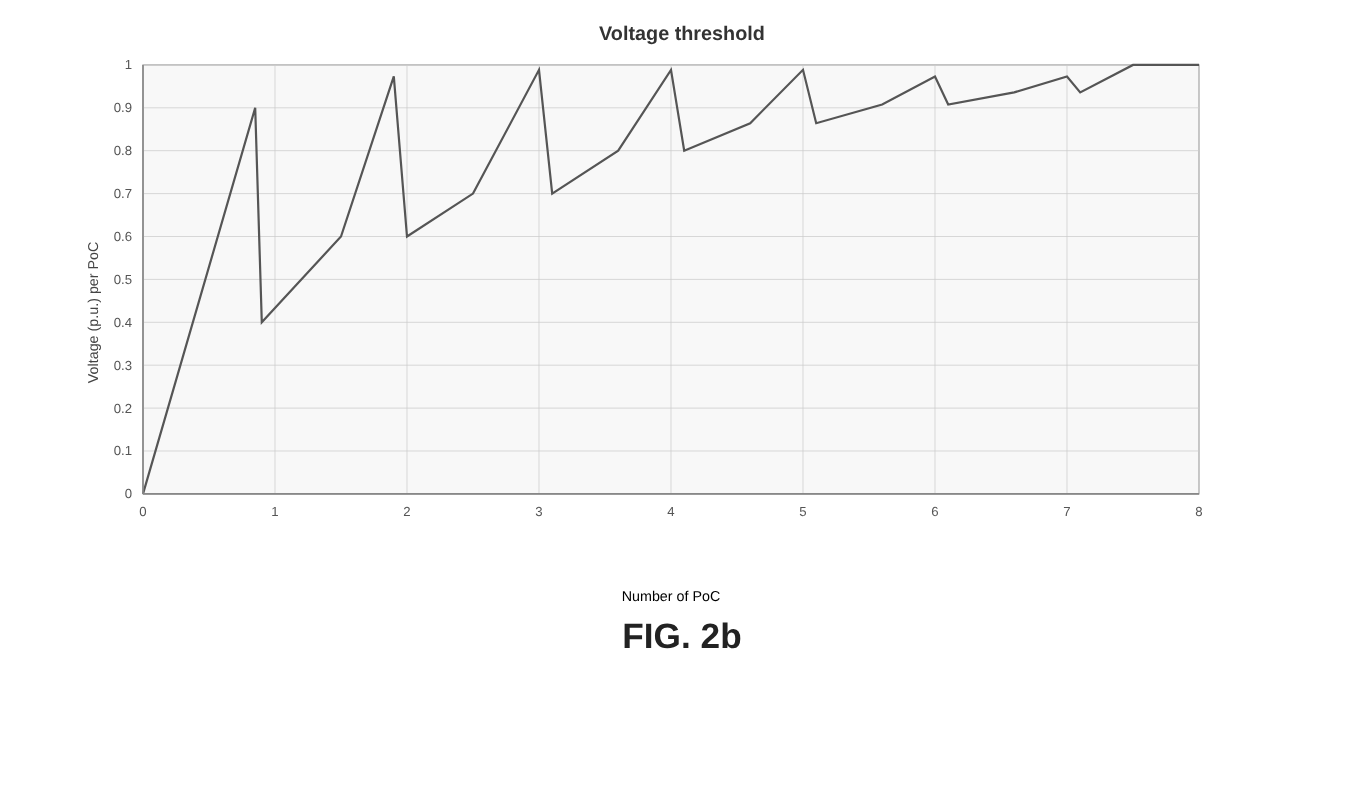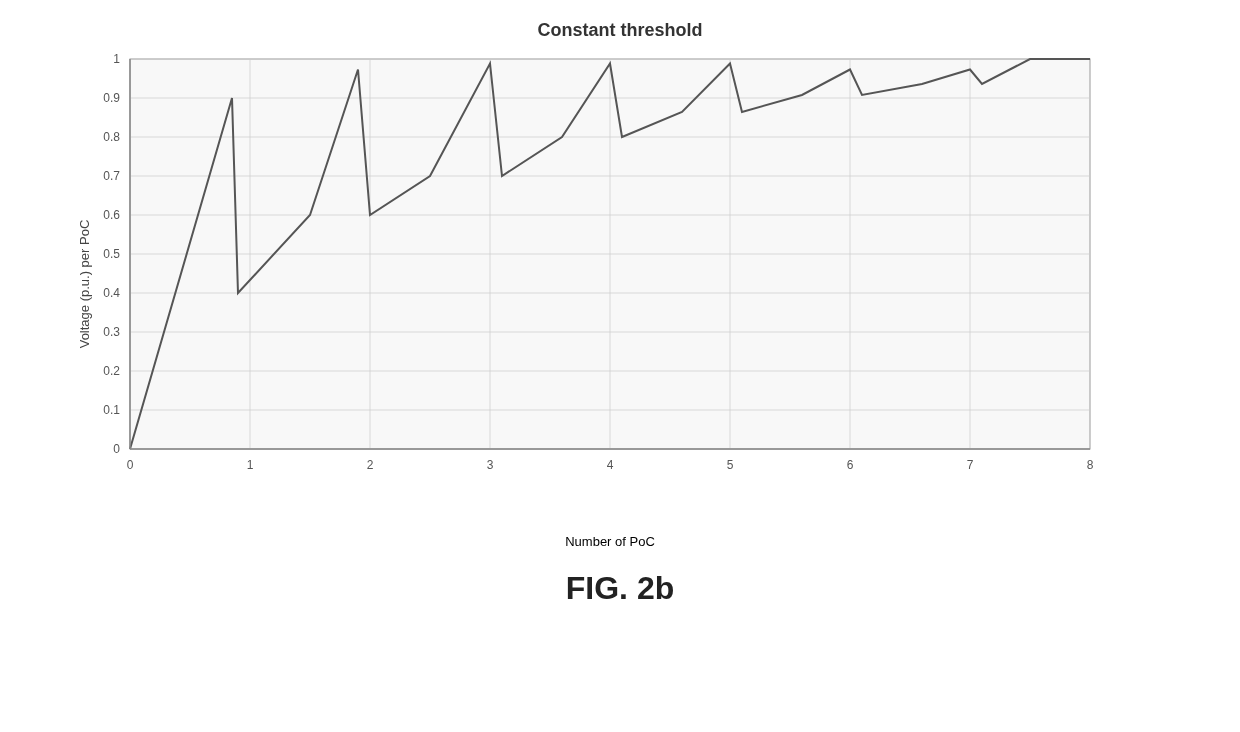--- a/index.html
+++ b/index.html
@@ -53,29 +53,29 @@
     }
     svg.chart-svg {
       position: absolute;
       top: 0;
       left: 0;
     }
     .fig-label {
       font-size: 32px;
       font-weight: bold;
       color: #222;
-      margin-top: 30px;
+      margin-top: 20px;
     }
   </style>
 </head>
 <body>
 
 <div class="page-container">
   <div class="chart-area">
-    <div class="chart-title">Constant threshold</div>
+    <div class="chart-title">Voltage threshold</div>
     <div class="chart-inner">
       <div class="y-axis-label">Voltage (p.u.) per PoC</div>
       <svg class="chart-svg" width="1050" height="450" viewBox="0 0 1050 450">
 
         <rect x="60" y="10" width="960" height="390" fill="#f8f8f8" stroke="#999" stroke-width="1"></rect>
 
         <line x1="60" y1="10" x2="1020" y2="10" stroke="#cccccc" stroke-width="0.7"></line>
         <line x1="60" y1="49" x2="1020" y2="49" stroke="#cccccc" stroke-width="0.7"></line>
         <line x1="60" y1="88" x2="1020" y2="88" stroke="#cccccc" stroke-width="0.7"></line>
         <line x1="60" y1="127" x2="1020" y2="127" stroke="#cccccc" stroke-width="0.7"></line>

